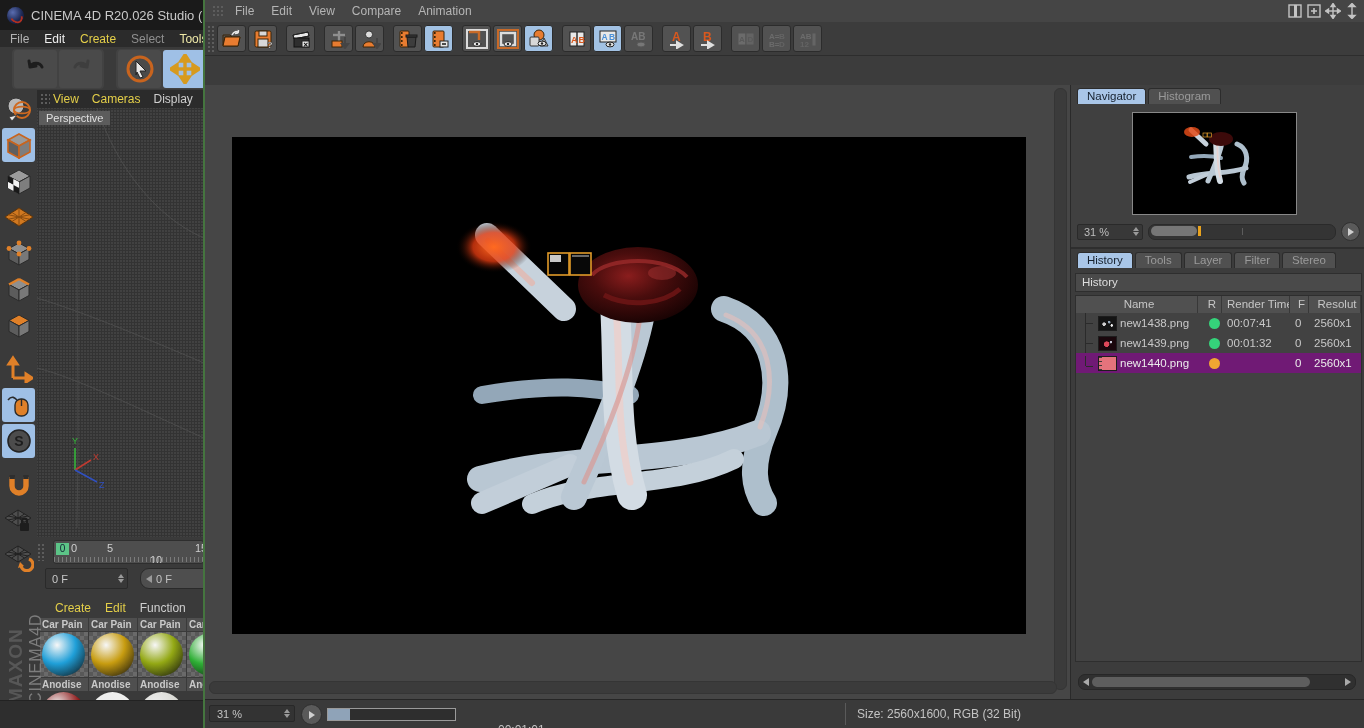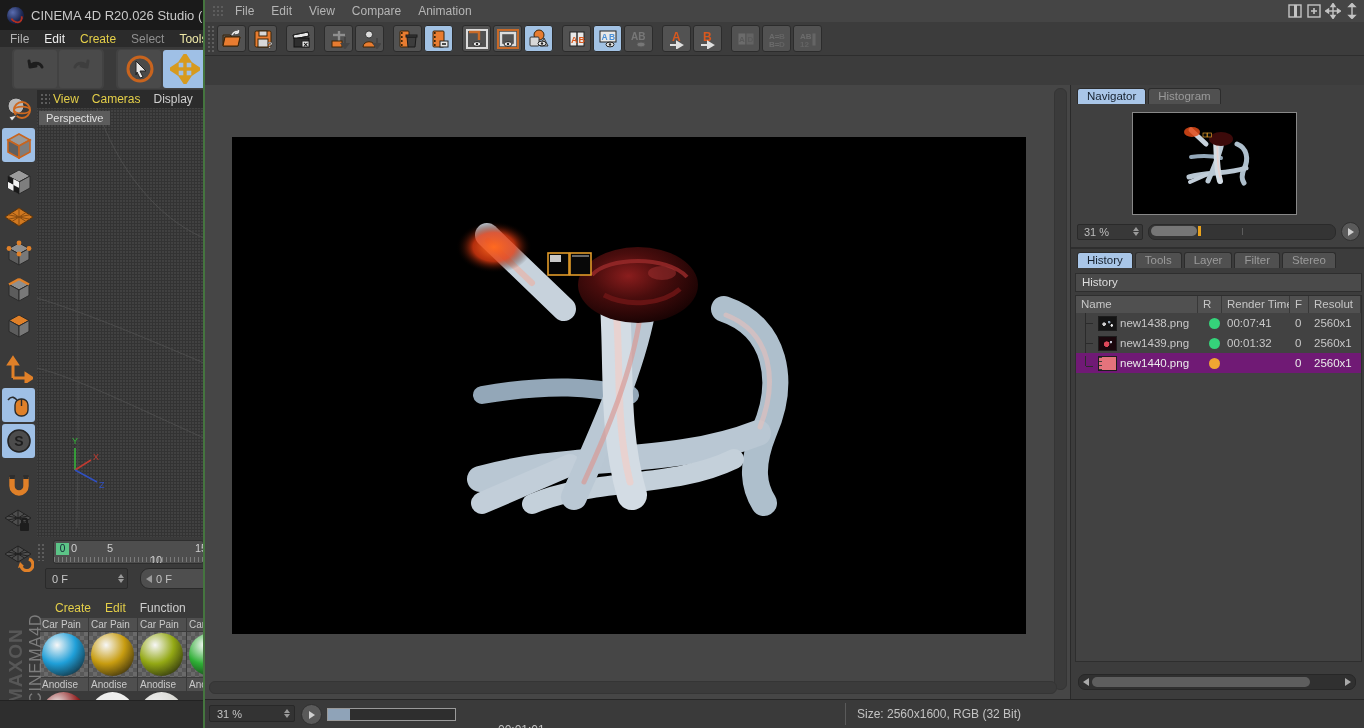--- a/index.html
+++ b/index.html
@@ -61,21 +61,21 @@
   .ffield2{flex:1;height:19px;background:#4e4e4e;border:1px solid #2a2a2a;border-radius:9px 0 0 9px;
     color:#c2c2c2;font-size:11px;display:flex;align-items:center;gap:4px;padding-left:5px;overflow:hidden;}
   .ffield2 .tri{width:0;height:0;border-top:4px solid transparent;border-bottom:4px solid transparent;border-right:6px solid #9a9a9a;}
 
   
   .matbar{position:absolute;left:37px;top:598px;width:167px;height:19px;display:flex;align-items:center;
     gap:14px;font-size:12px;padding-left:18px;white-space:nowrap;}
   .matbar .m0,.matbar .m1{color:#e4cf49}.matbar .m2{color:#cfcfcf}
   .matwrap{position:absolute;left:40px;top:618px;width:164px;height:82px;overflow:hidden;}
   .matrow{display:flex;gap:1px;}
-  .mcell{width:48px;flex:0 0 auto;}
+  .mcell{width:48px;flex:0 0 auto;font-weight:bold;}
   .mlabel{height:13px;background:#4f4f4f;color:#c9c9c9;font-size:10px;line-height:13px;
     padding:0 2px;overflow:hidden;white-space:nowrap;margin-bottom:1px;}
   .mimg{height:45px;position:relative;margin-bottom:1px;
     background-image:linear-gradient(45deg,#6a6a6a 25%,transparent 25%,transparent 75%,#6a6a6a 75%),
                      linear-gradient(45deg,#6a6a6a 25%,#585858 25%,#585858 75%,#6a6a6a 75%);
     background-size:8px 8px;background-position:0 0,4px 4px;}
   .sphere{position:absolute;left:2px;top:1px;width:43px;height:43px;border-radius:50%;
     background:radial-gradient(circle at 35% 28%,rgba(255,255,255,.95),var(--c) 45%,rgba(0,0,0,.85) 98%);}
   .sphere2{position:absolute;top:0;width:43px;height:43px;border-radius:50%;
     background:radial-gradient(circle at 35% 28%,rgba(255,255,255,.9),var(--c) 55%,rgba(0,0,0,.8) 100%);}
@@ -140,21 +140,21 @@
   .ztick{position:absolute;left:50%;top:3px;width:1px;height:7px;background:#5c5c5c;}
   .roundbtn{width:17px;height:17px;border-radius:50%;background:#5a5a5a;border:1px solid #303030;
     display:flex;align-items:center;justify-content:center;flex:0 0 auto;}
   .roundbtn .tri{width:0;height:0;border-top:4px solid transparent;border-bottom:4px solid transparent;border-left:6px solid #cfcfcf;}
 
   .histsec{position:relative;height:448px;background:#3c3c3c;}
   .sechdr{margin:5px 4px 0;height:17px;background:#4a4a4a;color:#dedede;font-size:11.5px;
     line-height:17px;padding-left:6px;border:1px solid #2e2e2e;}
   .table{margin:3px 4px 0;border:1px solid #2e2e2e;background:#424242;height:365px;overflow:hidden;}
   .thead{display:flex;height:17px;background:#505050;color:#c6c6c6;}
-  .th{border-right:1px solid #383838;line-height:17px;padding-left:5px;box-sizing:border-box;white-space:nowrap;overflow:hidden;}
+  .th{border-right:1px solid #383838;line-height:17px;padding-left:5px;box-sizing:border-box;white-space:nowrap;overflow:hidden;text-align:center;}
   .c-name{width:122px;}.c-r{width:24px;}.c-time{width:68px;}.c-f{width:19px;}.c-res{flex:1;}
   .trow{display:flex;height:20px;align-items:center;color:#c8c8c8;white-space:nowrap;}
   .trow.sel{background:#701a75;color:#ececec;}
   .cell{box-sizing:border-box;padding-left:5px;overflow:hidden;}
   .namecell{display:flex;align-items:center;padding-left:9px;gap:3px;}
   .tree{width:9px;height:20px;border-left:1px solid #2b2b2b;position:relative;flex:0 0 auto;}
   .tree::after{content:"";position:absolute;left:0;top:10px;width:7px;height:1px;background:#2b2b2b;}
   .tree.last{height:10px;align-self:flex-start;}
   .fthumb{width:17px;height:13px;border:1px solid #1d1d1d;flex:0 0 auto;background:var(--c);position:relative;}
   .fthumb.t1{background-image:radial-gradient(circle at 30% 55%,#cfcfcf 1.5px,transparent 2px),radial-gradient(circle at 60% 40%,#9ab 1px,transparent 1.6px),radial-gradient(circle at 75% 65%,#eee 1px,transparent 1.5px);}

